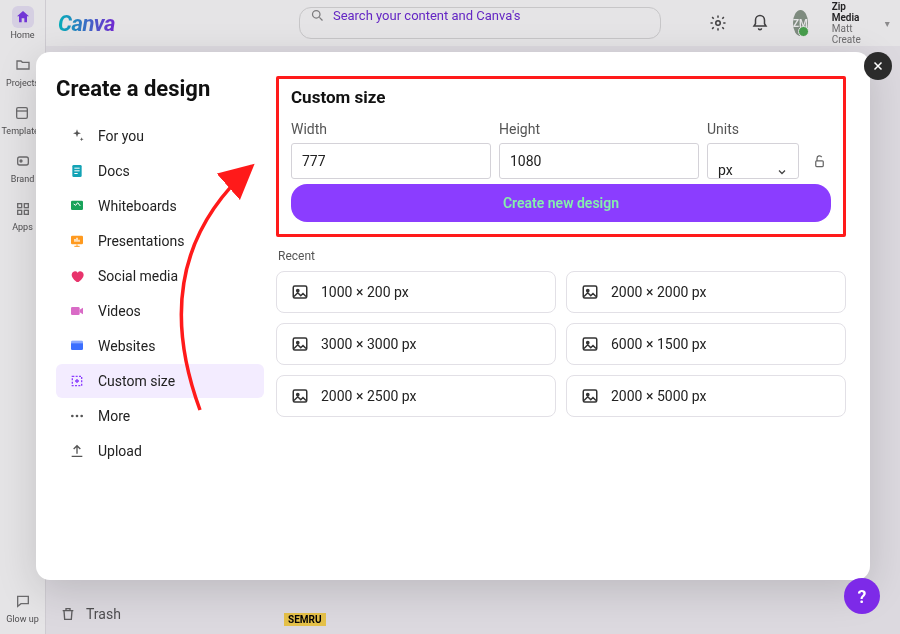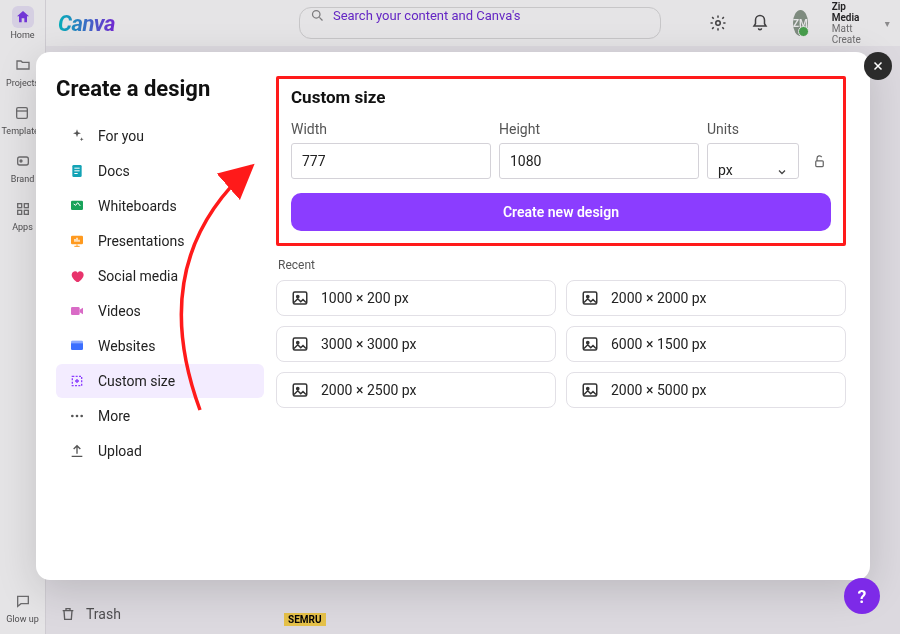--- a/index.html
+++ b/index.html
@@ -49,25 +49,25 @@
   .cs-title { font-size:17px; font-weight:700; color:#111; margin-bottom:14px; }
   .field-row { display:flex; gap:8px; align-items:flex-end; }
   .field { display:flex; flex-direction:column; gap:6px; }
   .field.w { flex:0 0 172px; }
   .field.h { flex:0 0 172px; }
   .field.u { flex:1; }
   .field label { font-size:14px; color:#555; }
   .field input, .field .select { height:36px; border:1px solid #d4d2d8; border-radius:3px; padding:0 10px; font-size:14px; color:#222; background:#fff; }
   .field .select { display:flex; align-items:flex-end; justify-content:space-between; }
   .lock { width:24px; height:36px; display:flex; align-items:center; justify-content:center; color:#666; }
-  .create-btn { margin-top:14px; width:100%; height:38px; background:#8b3dff; color:#ffffff; border:none; border-radius:10px; font-size:14px; font-weight:600; cursor:pointer; }
+  .create-btn { margin-top:5px; width:100%; height:38px; background:#8b3dff; color:#86efac; border:none; border-radius:16px; font-size:14px; font-weight:600; cursor:pointer; }
   
   .recent-label { font-size:12px; color:#555; margin:12px 0 8px 2px; }
   .recent-grid { display:grid; grid-template-columns:1fr 1fr; gap:10px; }
-  .recent-item { border:1px solid #e2e0e6; border-radius:8px; height:36px; display:flex; align-items:center; gap:12px; padding:0 14px; font-size:14px; color:#222; cursor:pointer; }
+  .recent-item { border:1px solid #e2e0e6; border-radius:8px; height:42px; display:flex; align-items:center; gap:12px; padding:0 14px; font-size:14px; color:#222; cursor:pointer; }
   .recent-item svg { flex:0 0 18px; }
   
   
   .arrow-svg { position:absolute; left:130px; top:80px; width:180px; height:340px; pointer-events:none; z-index:5; }
 </style>
 </head>
 <body>
 
 <div class="bg-rail">
   <div class="rail-item">

